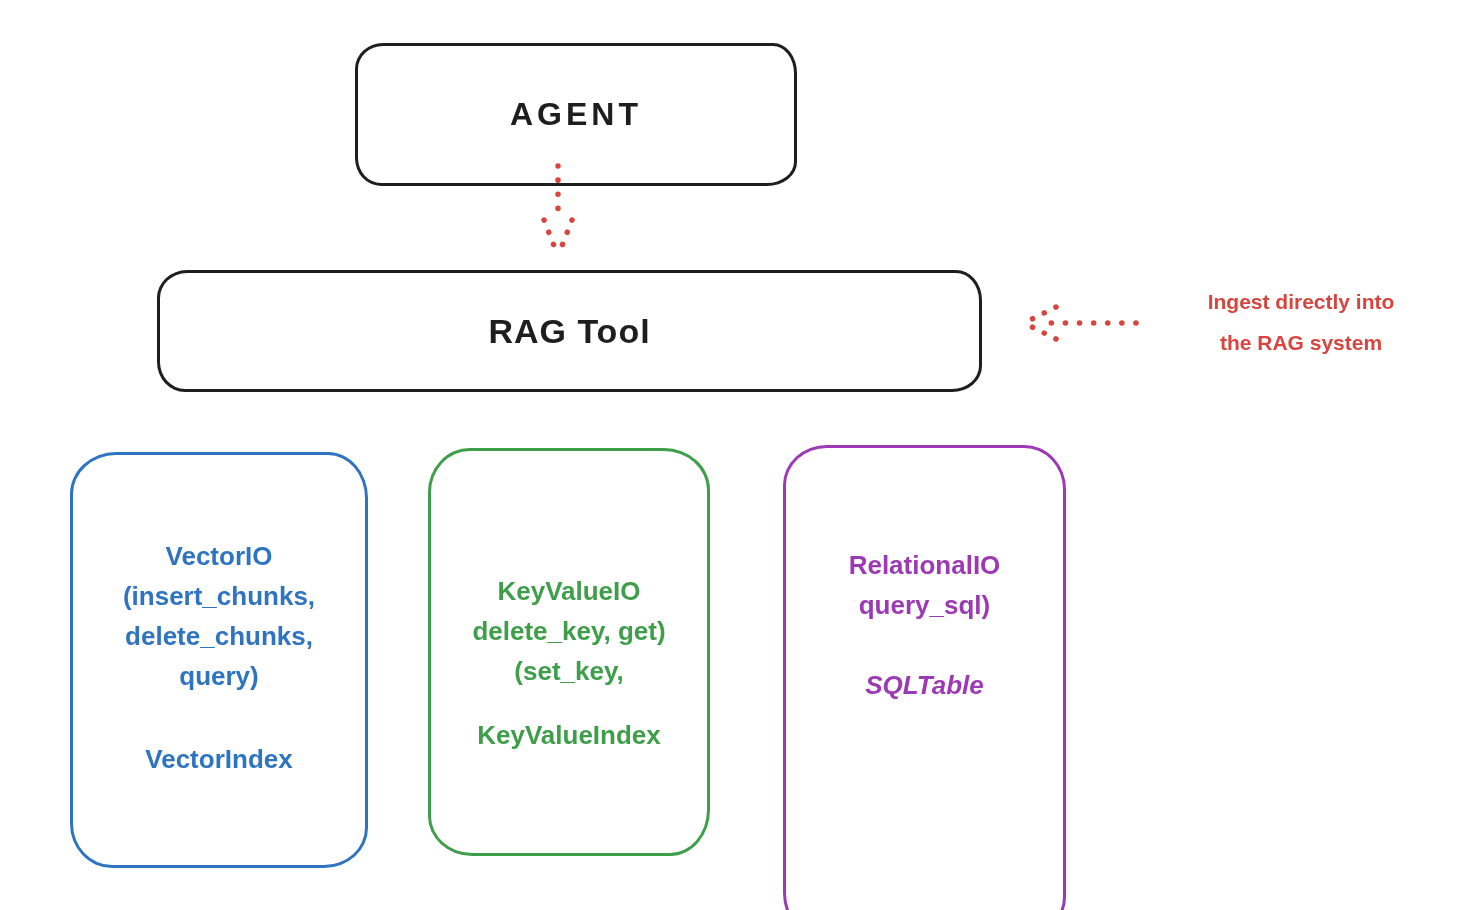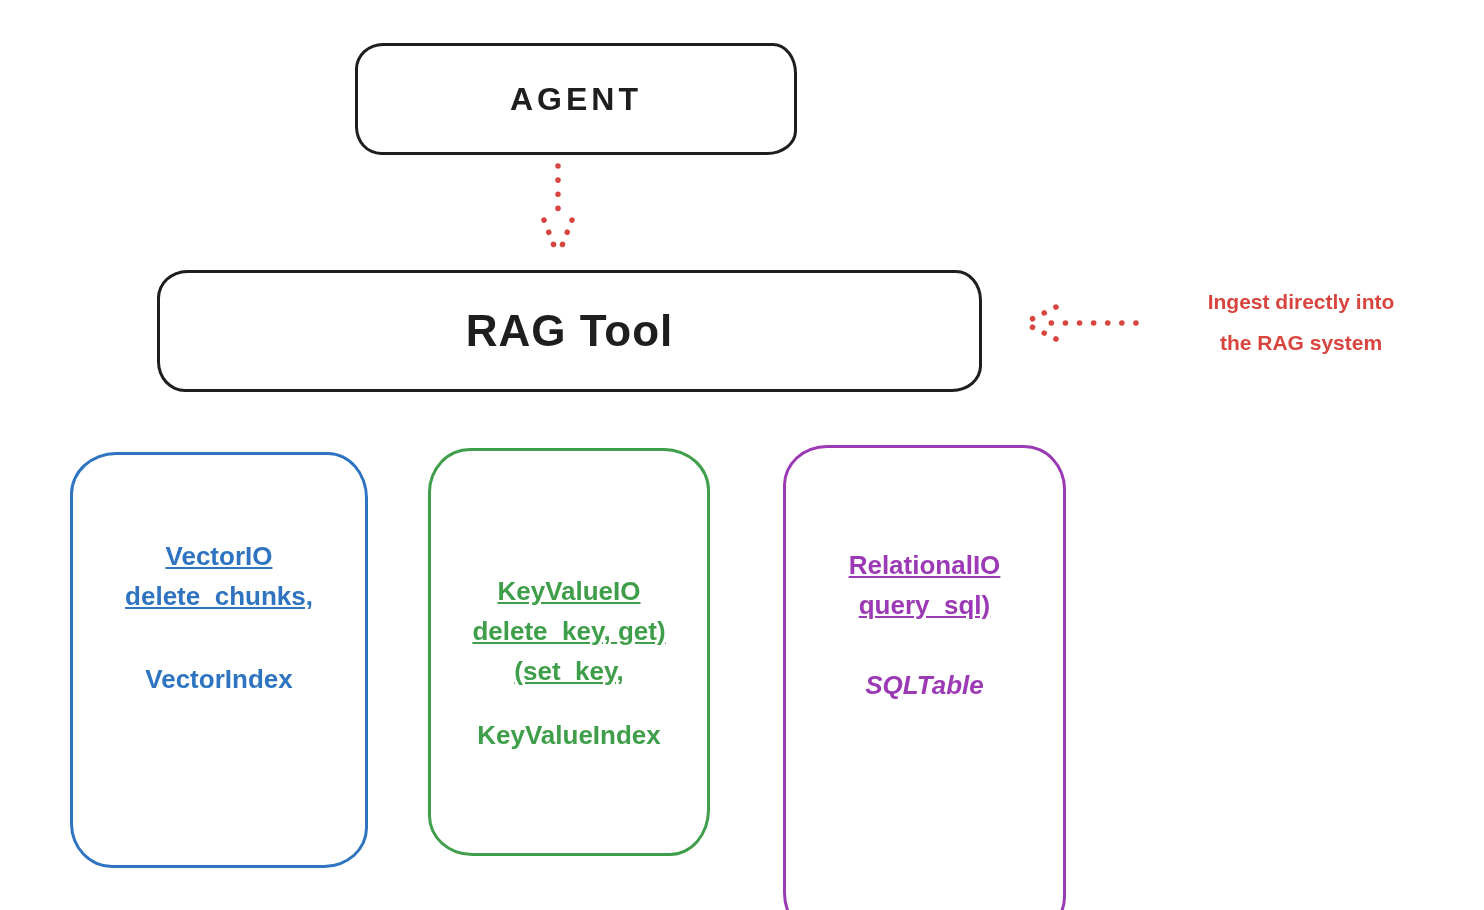--- a/index.html
+++ b/index.html
@@ -20,36 +20,36 @@
     position: absolute;
     border: 3.5px solid #1e1e1e;
     background: #ffffff;
     display: flex;
     align-items: center;
     justify-content: center;
     box-sizing: border-box;
   }
   .agent-box {
     left: 355px; top: 43px;
-    width: 442px; height: 112px;
+    width: 442px; height: 143px;
     border-radius: 28px 24px 30px 26px / 26px 30px 24px 28px;
   }
   .agent-label {
     font-size: 32px;
     font-weight: 700;
     letter-spacing: 4px;
     color: #1e1e1e;
   }
   .rag-box {
     left: 157px; top: 270px;
     width: 825px; height: 122px;
     border-radius: 30px 26px 30px 28px / 28px 30px 26px 30px;
   }
   .rag-label {
-    font-size: 44px;
+    font-size: 34px;
     font-weight: 700;
     letter-spacing: 1px;
     color: #1e1e1e;
   }
   
   .arrow-svg {
     position: absolute;
     overflow: visible;
   }
   .arrow-down-svg { left: 528px; top: 160px; }
@@ -74,21 +74,21 @@
     border-style: solid;
     box-sizing: border-box;
     display: flex;
     flex-direction: column;
     align-items: center;
     text-align: center;
     font-size: 26px;
     font-weight: 600;
     line-height: 40px;
   }
-  .storage-box .io-lines span { display: block; text-decoration: underline; }
+  .storage-box .io-lines span { display: block; }
   .box-vector {
     left: 70px; top: 452px;
     width: 298px; height: 416px;
     border-color: #2f74c0;
     color: #2f74c0;
     border-radius: 46px 40px 44px 42px / 42px 46px 40px 44px;
     padding-top: 81px;
   }
   .box-vector .index-label { margin-top: 43px; }
   .box-keyvalue {
@@ -140,21 +140,23 @@
   </svg>
 
   <div class="ingest-note">
     <span>Ingest directly into</span>
     <span>the RAG system</span>
   </div>
 
   <div class="storage-box box-vector">
     <div class="io-lines">
       <span>VectorIO</span>
+      <span>(insert_chunks,</span>
       <span>delete_chunks,</span>
+      <span>query)</span>
     </div>
     <div class="index-label">VectorIndex</div>
   </div>
 
   <div class="storage-box box-keyvalue">
     <div class="io-lines">
       <span>KeyValueIO</span>
       <span>delete_key, get)</span>
       <span>(set_key,</span>
     </div>

